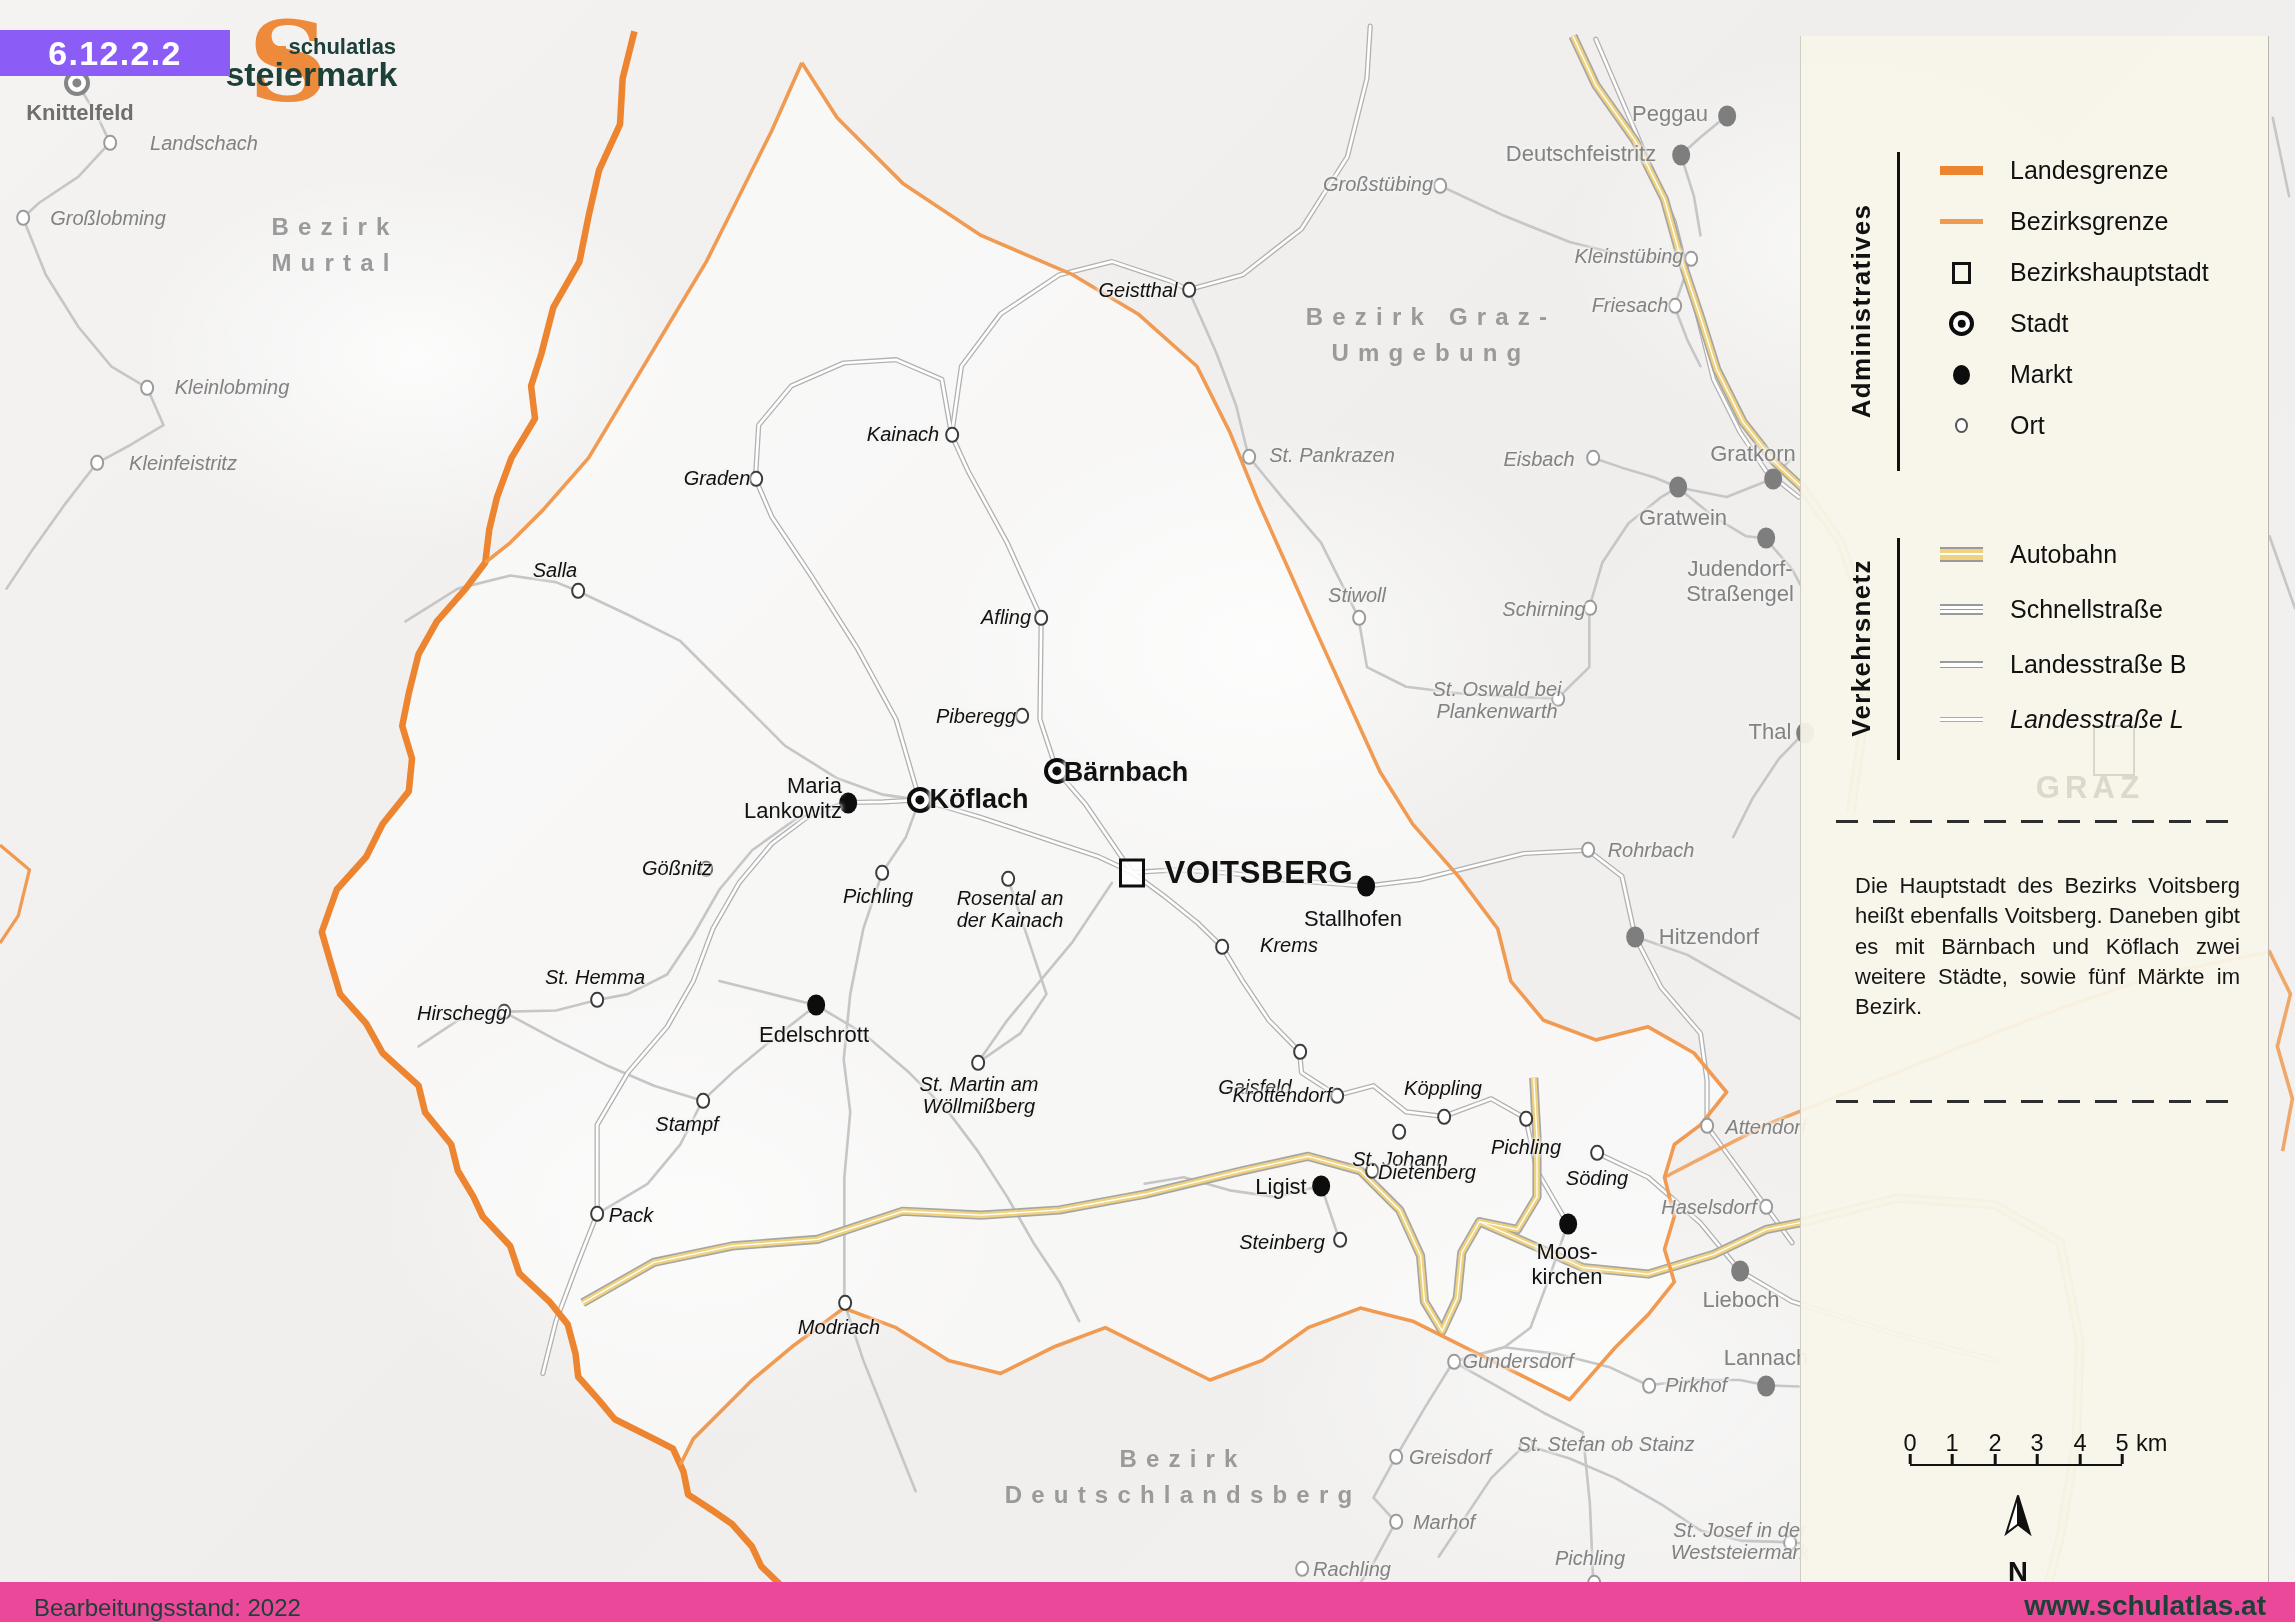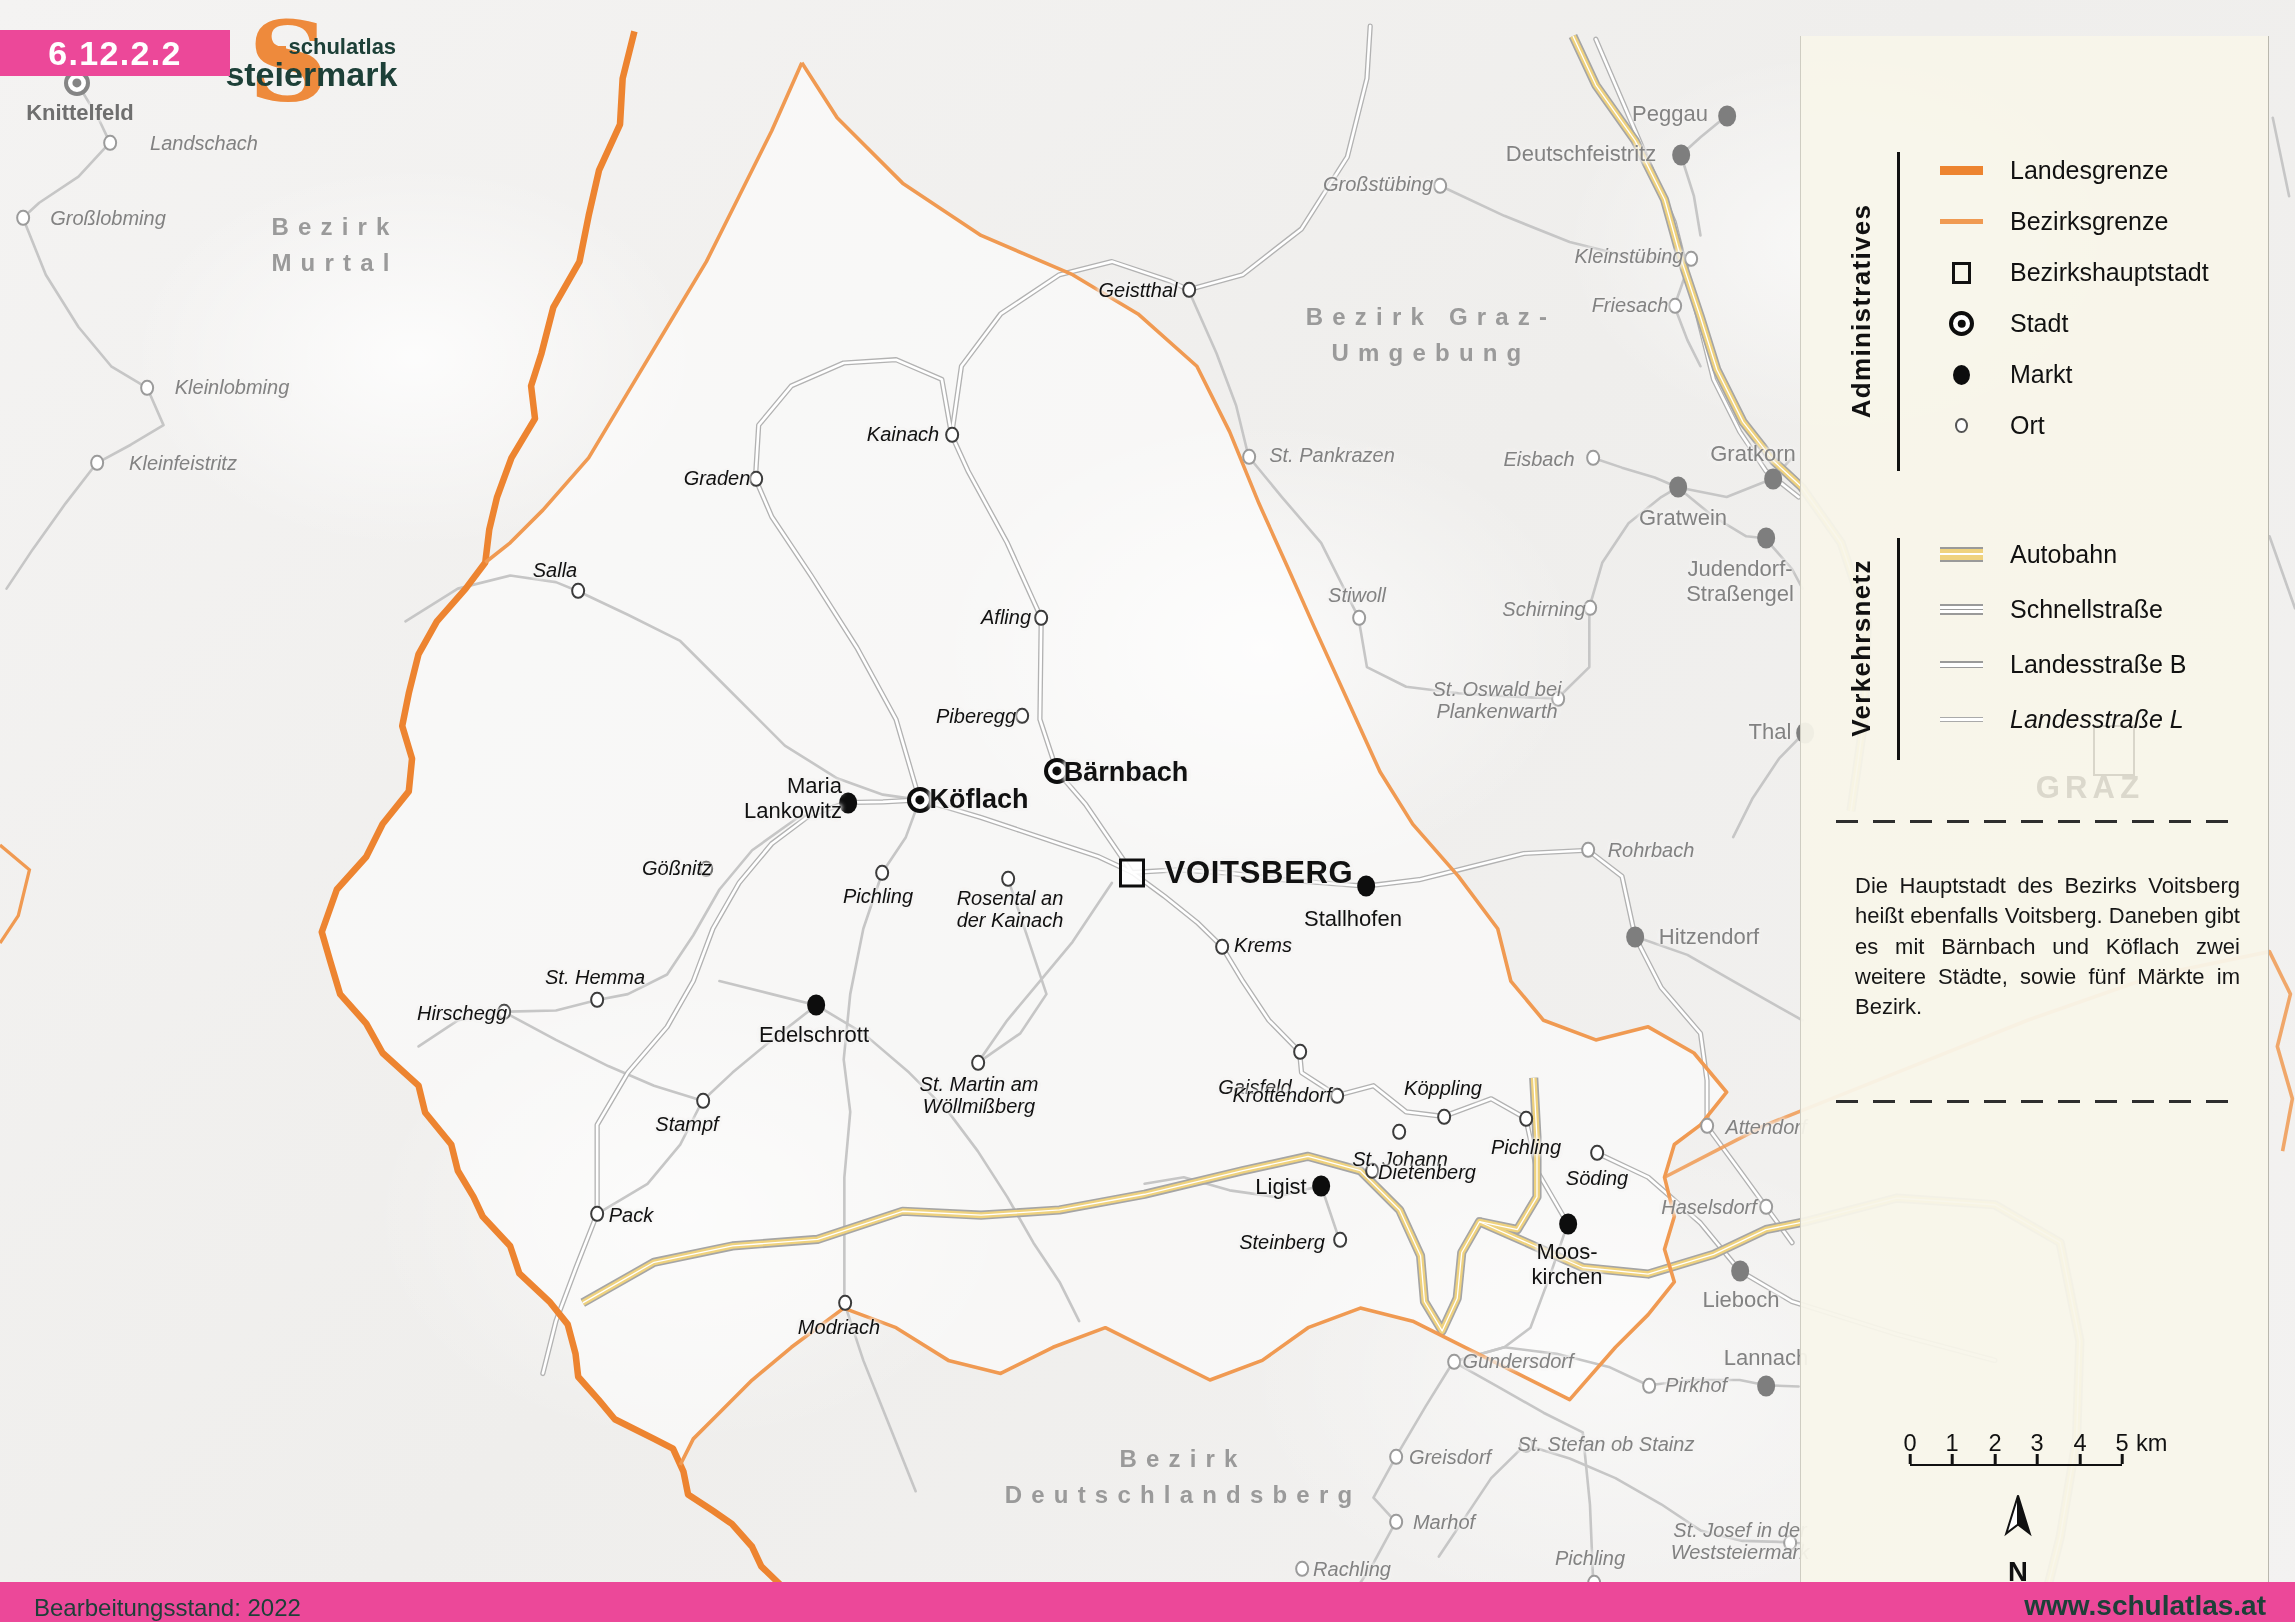--- a/index.html
+++ b/index.html
@@ -201,21 +201,21 @@
 
     <path d="M1226,96 L1180,200 1130,300 1080,400 1020,500 960,600 900,700 830,780 780,830 742,860" stroke="#F09A52" stroke-width="5.5" fill="none" stroke-linejoin="round"></path>
     <path d="M1226,96 L1280,180 1380,280 1500,360 1640,420 1740,480 1830,560 1880,660 1925,770 1970,870 2010,960 2060,1070
              2110,1180 2160,1260 2230,1340 2290,1420 2310,1500 2360,1560 2440,1590 2520,1570 2590,1610 2640,1670 2600,1720
              2560,1750 2545,1800 2560,1860 2545,1910 2560,1960 2520,2010 2470,2060 2400,2140 2320,2100 2240,2060 2160,2020
              2080,2000 2000,2030 1930,2080 1850,2110 1770,2070 1690,2030 1610,2060 1530,2100 1450,2080 1370,2030 1290,2000
              1210,2060 1150,2110 1100,2160 1060,2200 1040,2240" stroke="#F09A52" stroke-width="5.5" fill="none" stroke-linejoin="round"></path>
     <path d="M2545,1800 L2700,1720 2900,1640 3100,1560 3300,1490 3470,1455 3502,1520 3482,1600 3505,1680 3490,1760" stroke="#F09A52" stroke-width="5.5" fill="none" stroke-linejoin="round" opacity="0.85"></path>
   </svg>
 
-  <div class="code-box" style="background:#ec4899;">
+  <div class="code-box" style="background:#8b5cf6;">
     <span>6.12.2.2</span>
   </div>
   <div class="logo">
     <span class="S">S</span>
     <span class="l1" style="color:#1D4038;">schulatlas</span>
     <span class="l2" style="color:#1D4038;">steiermark</span>
   </div>
 
   <div id="regions">
       <div class="region" style="left: 335px; top: 245px;">Bezirk
@@ -248,21 +248,21 @@
       <span class="sym ort" style="left: 706px; top: 869px;"></span>
       <div class="plabel ort" style="left: 677px; top: 868px;">Gößnitz</div>
       <span class="sym ort" style="left: 882px; top: 873px;"></span>
       <div class="plabel ort" style="left: 878px; top: 896px;">Pichling</div>
       <span class="sym ort" style="left: 1008px; top: 879px;"></span>
       <div class="plabel ort" style="left: 1010px; top: 909px;">Rosental an
 der Kainach</div>
       <span class="sym hauptstadt" style="left: 1132px; top: 873px;"></span>
       <div class="plabel hauptstadt" style="left: 1259px; top: 873px;">VOITSBERG</div>
       <span class="sym ort" style="left: 1222px; top: 947px;"></span>
-      <div class="plabel ort" style="left: 1263px; top: 945px;">Krems</div>
+      <div class="plabel ort" style="left: 1289px; top: 945px;">Krems</div>
       <span class="sym markt" style="left: 1366px; top: 886px;"></span>
       <div class="plabel markt" style="left: 1353px; top: 919px;">Stallhofen</div>
       <span class="sym ort" style="left: 597px; top: 1000px;"></span>
       <div class="plabel ort" style="left: 595px; top: 977px;">St. Hemma</div>
       <span class="sym ort" style="left: 504px; top: 1012px;"></span>
       <div class="plabel ort" style="left: 462px; top: 1013px;">Hirschegg</div>
       <span class="sym markt" style="left: 816px; top: 1005px;"></span>
       <div class="plabel markt" style="left: 814px; top: 1035px;">Edelschrott</div>
       <span class="sym ort" style="left: 1300px; top: 1052px;"></span>
       <div class="plabel ort" style="left: 1255px; top: 1053px; margin-top: 34px;">Gaisfeld</div>

